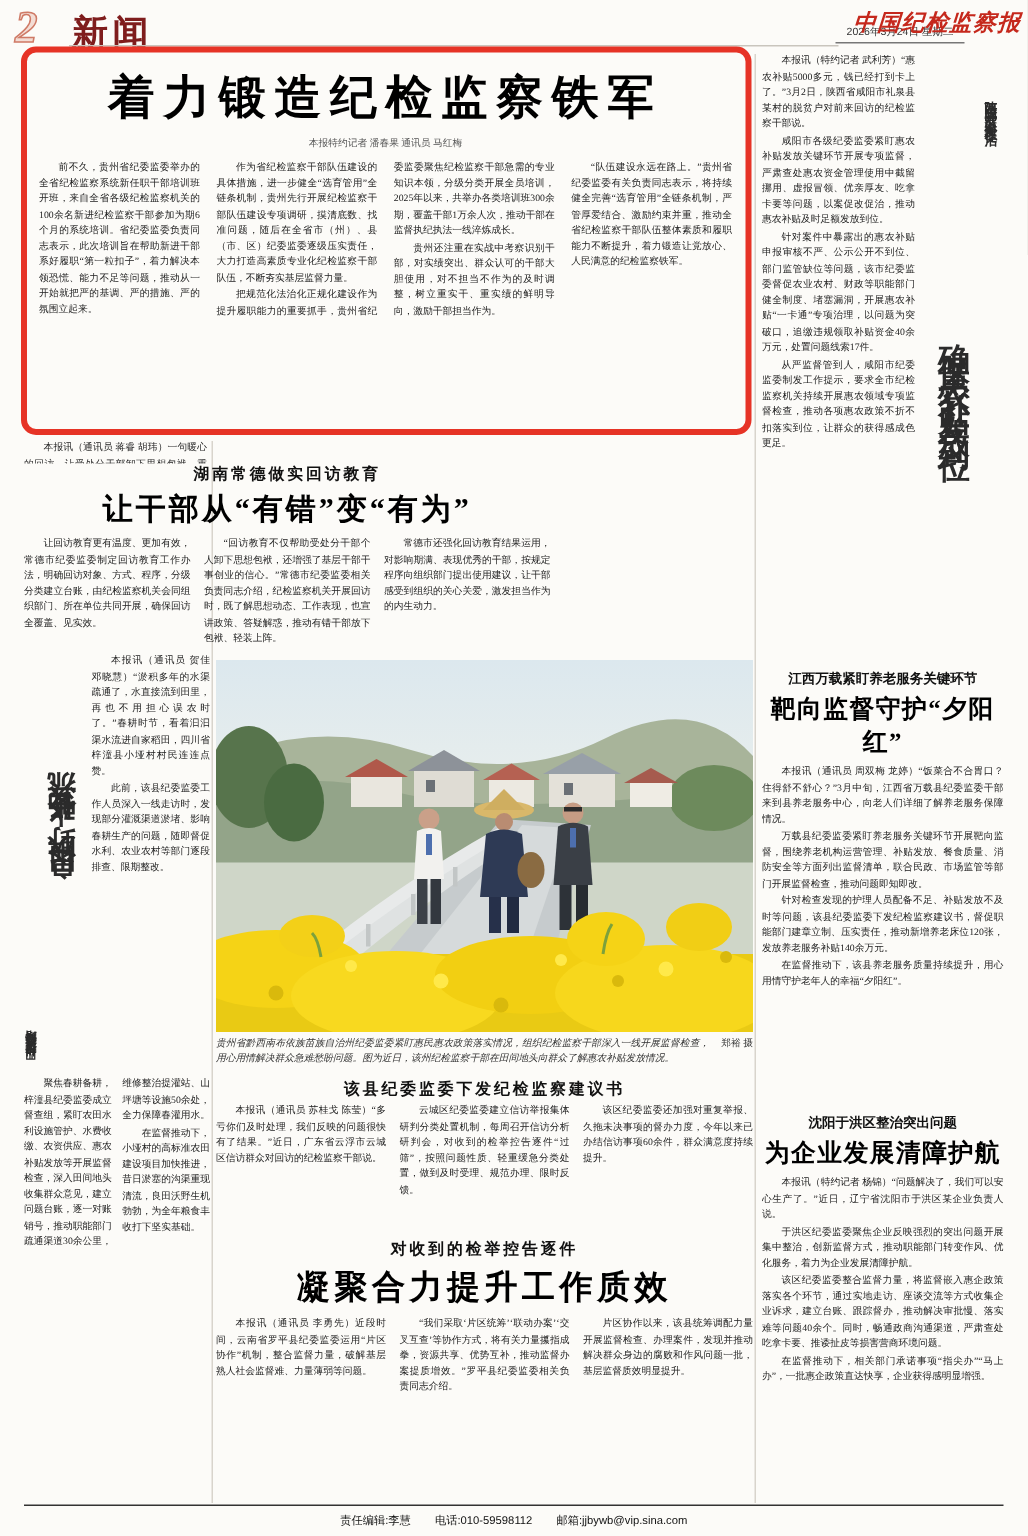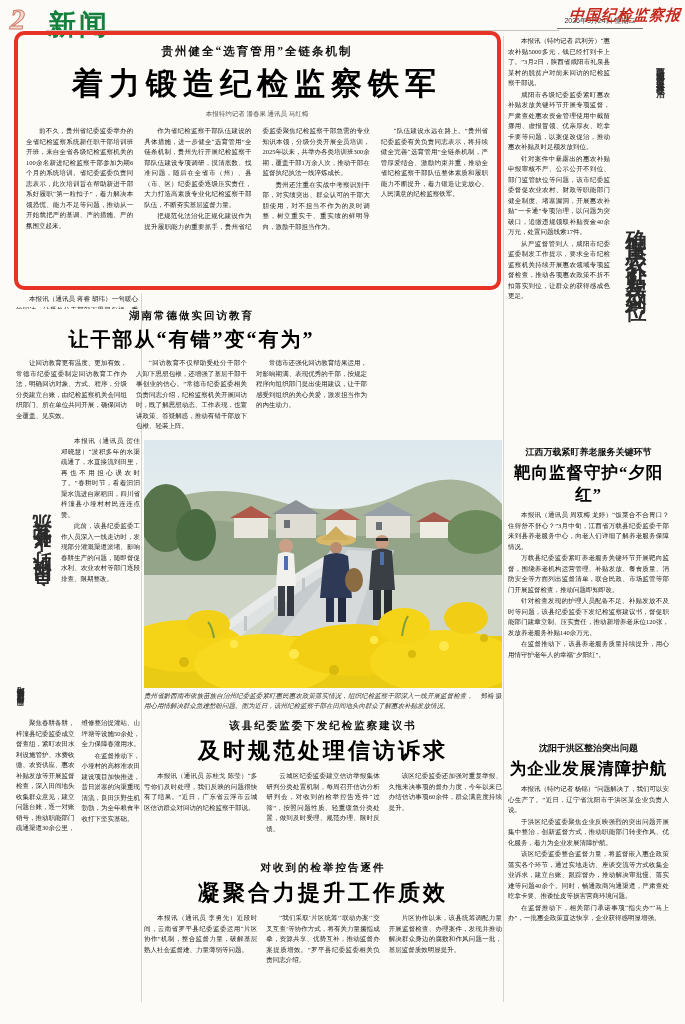--- a/index.html
+++ b/index.html
@@ -8,22 +8,22 @@
     position:relative; width:685px; height:1024px; margin:0 auto;
     background:#fcfbf8; overflow:hidden;
     font-family:"Liberation Serif", serif; color:#2b2b2b;
   }
   
   .hdr-pagenum {
     position:absolute; left:10px; top:2px; font-size:30px; font-weight:bold;
     color:#f3ddd5; -webkit-text-stroke:1px #cf7a66; font-style:italic;
   }
   .hdr-section {
-    position:absolute; left:48px; top:6px; font-size:28px; font-weight:bold;
-    color:#15803d; letter-spacing:3px;
+    position:absolute; left:48px; top:6px; font-size:24px; font-weight:bold;
+    color:#7f1d1d; letter-spacing:3px;
   }
   .hdr-rule { position:absolute; left:46px; top:30px; width:513px; height:1px; background:#c9c5bd; }
   .hdr-date {
     position:absolute; left:557px; top:16px; width:86px; font-size:7px; color:#333;
     border-bottom:1px solid #777; padding-bottom:2px; text-align:center; white-space:nowrap;
     font-family:"Liberation Sans", sans-serif;
   }
   .hdr-masthead {
     position:absolute; right:4px; top:6px; font-size:15px; font-weight:bold; color:#c5281c;
     font-style:italic; letter-spacing:1px; transform:skewX(-4deg);
@@ -113,21 +113,20 @@
 
   <div class="hdr-pagenum">2</div>
   <div class="hdr-section">新闻</div>
   <div class="hdr-rule"></div>
   <div class="hdr-date">2026年3月24日  星期二</div>
   <div class="hdr-masthead">中国纪检监察报</div>
 
   <div class="red-box"></div>
 
   <div class="main-art">
-    <div class="kicker">贵州健全“选育管用”全链条机制</div>
     <div class="headline">着力锻造纪检监察铁军</div>
     <div class="byline">本报特约记者 潘春果  通讯员 马红梅</div>
     <div class="cols body-txt">
         <p>前不久，贵州省纪委监委举办的全省纪检监察系统新任职干部培训班开班，来自全省各级纪检监察机关的100余名新进纪检监察干部参加为期6个月的系统培训。省纪委监委负责同志表示，此次培训旨在帮助新进干部系好履职“第一粒扣子”，着力解决本领恐慌、能力不足等问题，推动从一开始就把严的基调、严的措施、严的氛围立起来。</p>
         <p>作为省纪检监察干部队伍建设的具体措施，进一步健全“选育管用”全链条机制，贵州先行开展纪检监察干部队伍建设专项调研，摸清底数、找准问题，随后在全省市（州）、县（市、区）纪委监委逐级压实责任，大力打造高素质专业化纪检监察干部队伍，不断夯实基层监督力量。</p>
         <p>把规范化法治化正规化建设作为提升履职能力的重要抓手，贵州省纪委监委聚焦纪检监察干部急需的专业知识本领，分级分类开展全员培训，2025年以来，共举办各类培训班300余期，覆盖干部1万余人次，推动干部在监督执纪执法一线淬炼成长。</p>
         <p>贵州还注重在实战中考察识别干部，对实绩突出、群众认可的干部大胆使用，对不担当不作为的及时调整，树立重实干、重实绩的鲜明导向，激励干部担当作为。</p>
         <p>“队伍建设永远在路上。”贵州省纪委监委有关负责同志表示，将持续健全完善“选育管用”全链条机制，严管厚爱结合、激励约束并重，推动全省纪检监察干部队伍整体素质和履职能力不断提升，着力锻造让党放心、人民满意的纪检监察铁军。</p>
       </div>
   </div>
@@ -287,33 +286,37 @@
         <path d="M258 196 q2 -14 6 -20" stroke="#7ca13c" stroke-width="2" fill="none"></path>
         <path d="M70 198 q-2 -12 -6 -16" stroke="#7ca13c" stroke-width="2" fill="none"></path>
       </svg>
     </div>
     <div class="caption">
       <span class="credit">郑裕 摄</span><span>贵州省黔西南布依族苗族自治州纪委监委紧盯惠民惠农政策落实情况，组织纪检监察干部深入一线开展监督检查，用心用情解决群众急难愁盼问题。图为近日，该州纪检监察干部在田间地头向群众了解惠农补贴发放情况。</span>
     </div>
 
     <div class="cart gd">
       <div class="kicker">该县纪委监委下发纪检监察建议书</div>
-      <div class="headline">及时规范处理信访诉求</div>
       <div class="cols body-txt">
           <p>本报讯（通讯员 苏桂戈 陈莹）“多亏你们及时处理，我们反映的问题很快有了结果。”近日，广东省云浮市云城区信访群众对回访的纪检监察干部说。</p>
           <p>云城区纪委监委建立信访举报集体研判分类处置机制，每周召开信访分析研判会，对收到的检举控告逐件“过筛”，按照问题性质、轻重缓急分类处置，做到及时受理、规范办理、限时反馈。</p>
           <p>该区纪委监委还加强对重复举报、久拖未决事项的督办力度，今年以来已办结信访事项60余件，群众满意度持续提升。</p>
         </div>
     </div>
 
     <div class="cart yn">
       <div class="kicker">对收到的检举控告逐件</div>
       <div class="headline">凝聚合力提升工作质效</div>
       <div class="cols body-txt">
           <p>本报讯（通讯员 李勇先）近段时间，云南省罗平县纪委监委运用“片区协作”机制，整合监督力量，破解基层熟人社会监督难、力量薄弱等问题。</p>
           <p>“我们采取‘片区统筹’‘联动办案’‘交叉互查’等协作方式，将有关力量攥指成拳，资源共享、优势互补，推动监督办案提质增效。”罗平县纪委监委相关负责同志介绍。</p>
           <p>片区协作以来，该县统筹调配力量开展监督检查、办理案件，发现并推动解决群众身边的腐败和作风问题一批，基层监督质效明显提升。</p>
         </div>
     </div>
   </div>
 
+  <div class="footer">
+    <span>责任编辑:李慧</span>
+    <span>电话:010-59598112</span>
+    <span>邮箱:jjbywb@vip.sina.com</span>
+  </div>
 
 </div>
 
 </body></html>

